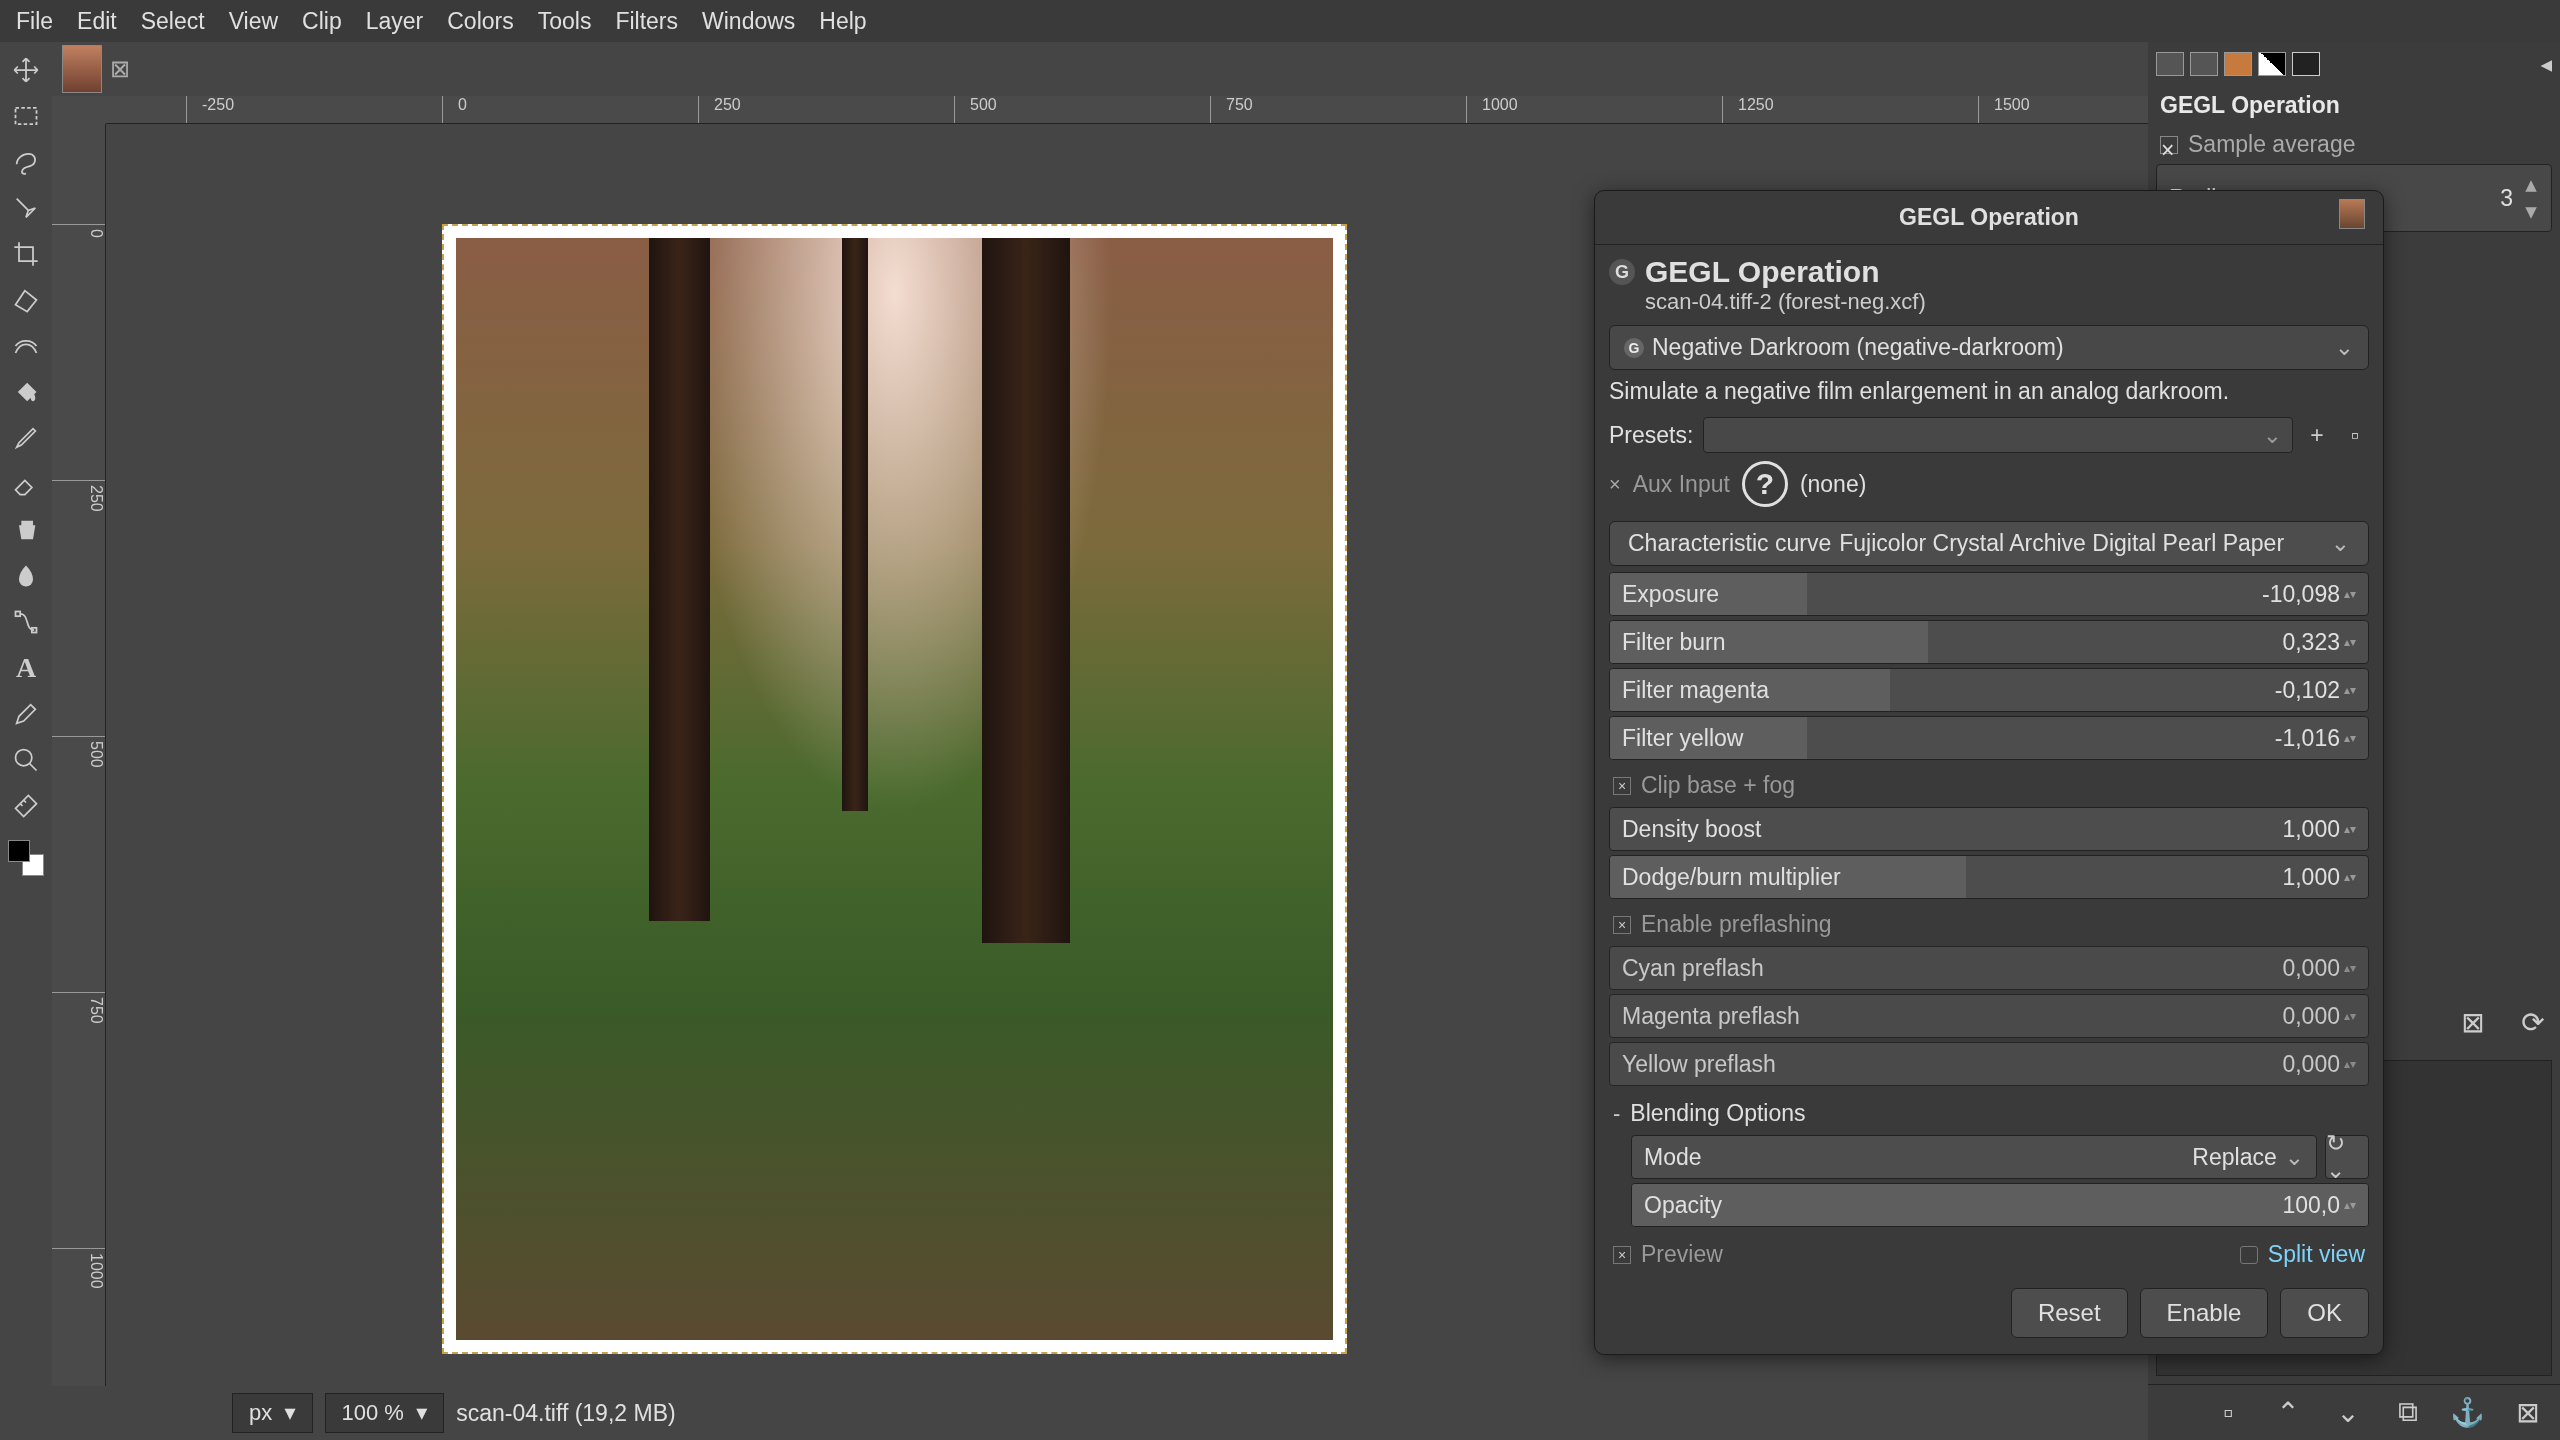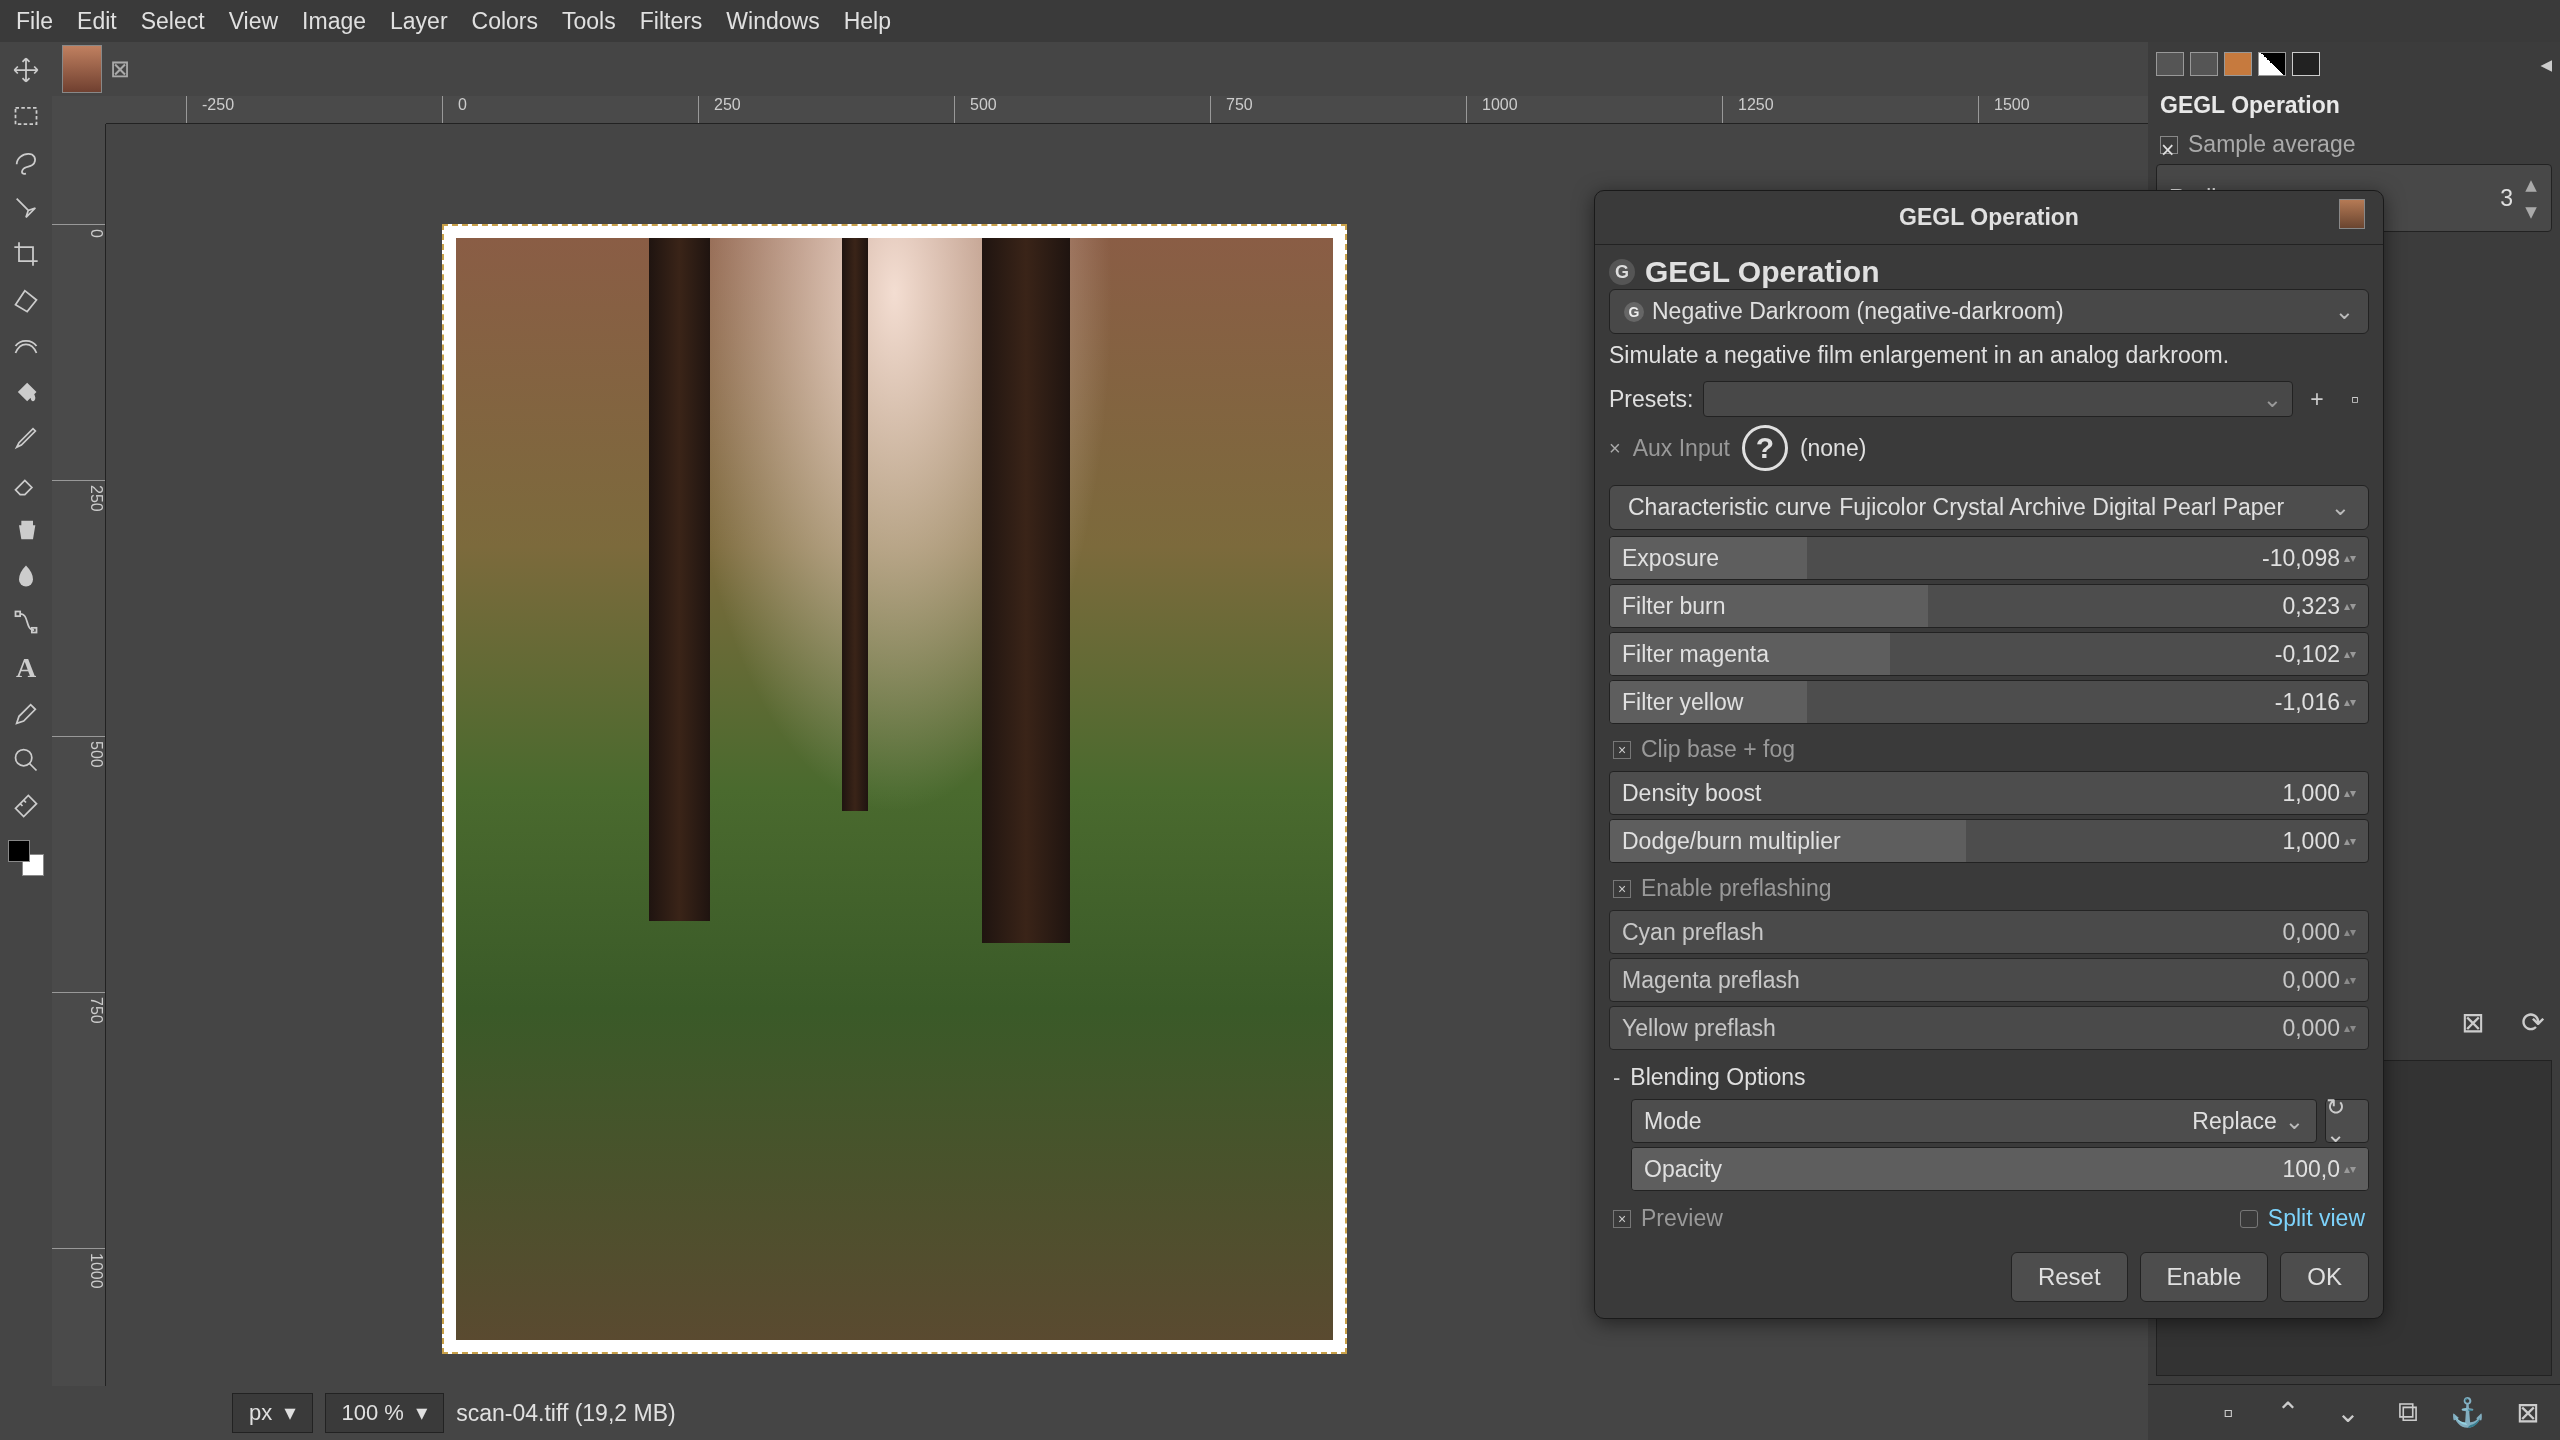--- a/index.html
+++ b/index.html
@@ -124,21 +124,21 @@
 .thumb-preview { position: absolute; top: 8px; right: 18px; width: 26px; height: 30px; background: linear-gradient(#b57a55,#6a4530); border: 1px solid #888; }
 </style>
 </head>
 <body>
 
 <div class="menubar">
   <span>File</span>
   <span>Edit</span>
   <span>Select</span>
   <span>View</span>
-  <span>Image</span>
+  <span>Clip</span>
   <span>Layer</span>
   <span>Colors</span>
   <span>Tools</span>
   <span>Filters</span>
   <span>Windows</span>
   <span>Help</span>
 </div>
 
 <div class="main">
   <div class="toolbox">
@@ -313,20 +313,21 @@
   <div class="dlg-titlebar">
     <span class="title">GEGL Operation</span>
     <span class="close">✕</span>
   </div>
   <div class="dlg-body">
     <div class="dlg-header">
       <div class="g">G</div>
       <div class="h1">GEGL Operation</div>
       <div class="thumb-preview"></div>
     </div>
+    <div class="dlg-sub">scan-04.tiff-2 (forest-neg.xcf)</div>
     <div class="dlg-select">
       <div class="g2">G</div>
       <div class="txt">Negative Darkroom (negative-darkroom)</div>
       <div class="chev">⌄</div>
     </div>
     <div class="dlg-desc">Simulate a negative film enlargement in an analog darkroom.</div>
     <div class="dlg-presets">
       <div class="plabel">Presets:</div>
       <div class="pcombo">
           <span>⌄</span>

